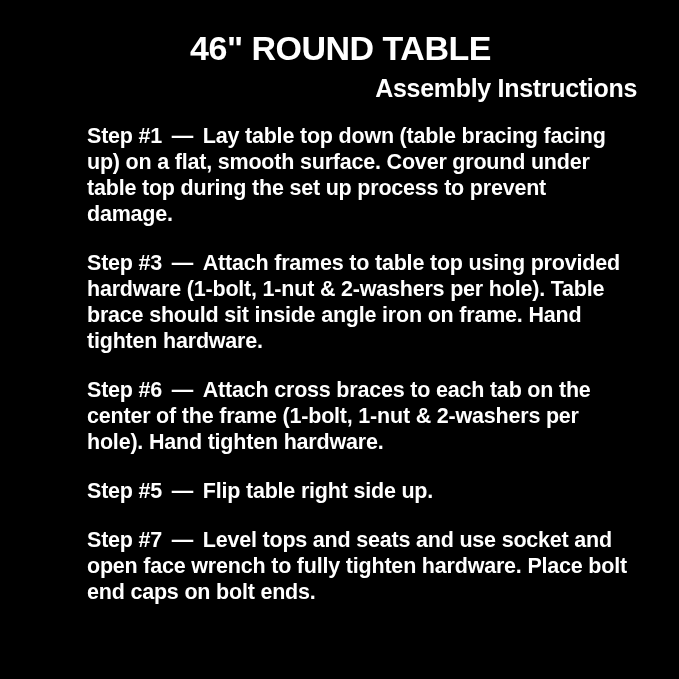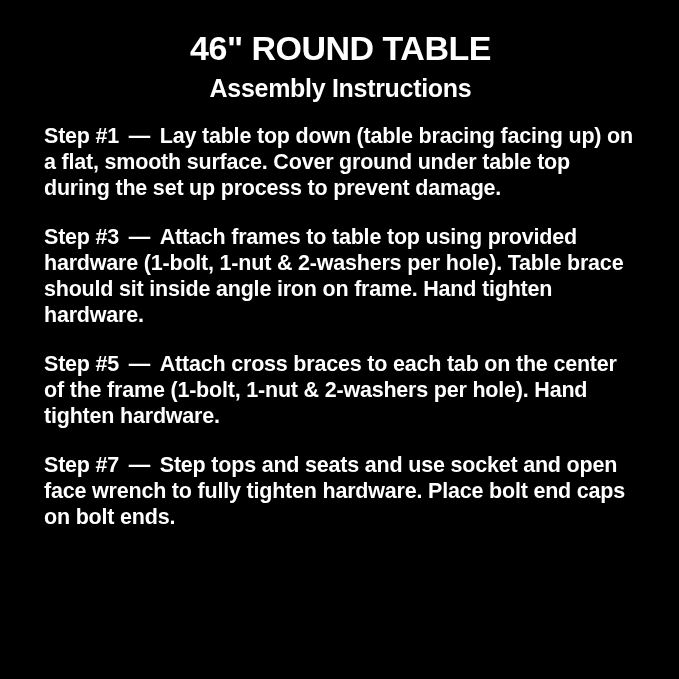--- a/index.html
+++ b/index.html
@@ -30,25 +30,27 @@
     letter-spacing: -0.5px;
     line-height: 1.1;
     margin: 0 0 8px 0;
   }
   .subtitle {
     font-size: 25px;
     font-weight: bold;
     letter-spacing: -0.3px;
     line-height: 1.1;
     margin: 0;
+    text-align: right;
   }
   .steps {
     font-size: 21.5px;
     font-weight: bold;
     letter-spacing: -0.2px;
+    margin-left: 43px;
   }
   .step {
     margin: 0 0 23px 0;
     line-height: 1.21;
   }
   .step-sep {
     margin: 0 0.45em;
   }
 </style>
 </head>
@@ -59,18 +61,19 @@
     <h1 class="title">46" ROUND TABLE</h1>
     <h2 class="subtitle">Assembly Instructions</h2>
   </div>
 
   <div class="steps">
     <p class="step"><span>Step #1</span><span class="step-sep">—</span><span>Lay table top down (table bracing facing up) on a flat, smooth surface. Cover ground under table top during the set up process to prevent damage.</span></p>
 
     <p class="step"><span>Step #3</span><span class="step-sep">—</span><span>Attach frames to table top using provided hardware (1-bolt, 1-nut &amp; 2-washers per hole). Table brace should sit inside angle iron on frame. Hand tighten hardware.</span></p>
 
 
-    <p class="step"><span>Step #5</span><span class="step-sep">—</span><span>Attach cross braces to each tab on the center of the frame (1-bolt, 1-nut &amp; 2-washers per hole). Hand tighten hardware.</span></p>
+    <p class="step"><span>Step #6</span><span class="step-sep">—</span><span>Attach cross braces to each tab on the center of the frame (1-bolt, 1-nut &amp; 2-washers per hole). Hand tighten hardware.</span></p>
 
+    <p class="step"><span>Step #5</span><span class="step-sep">—</span><span>Flip table right side up.</span></p>
 
-    <p class="step"><span>Step #7</span><span class="step-sep">—</span><span>Step tops and seats and use socket and open face wrench to fully tighten hardware. Place bolt end caps on bolt ends.</span></p>
+    <p class="step"><span>Step #7</span><span class="step-sep">—</span><span>Level tops and seats and use socket and open face wrench to fully tighten hardware. Place bolt end caps on bolt ends.</span></p>
   </div>
 </div>
 
 </body></html>

